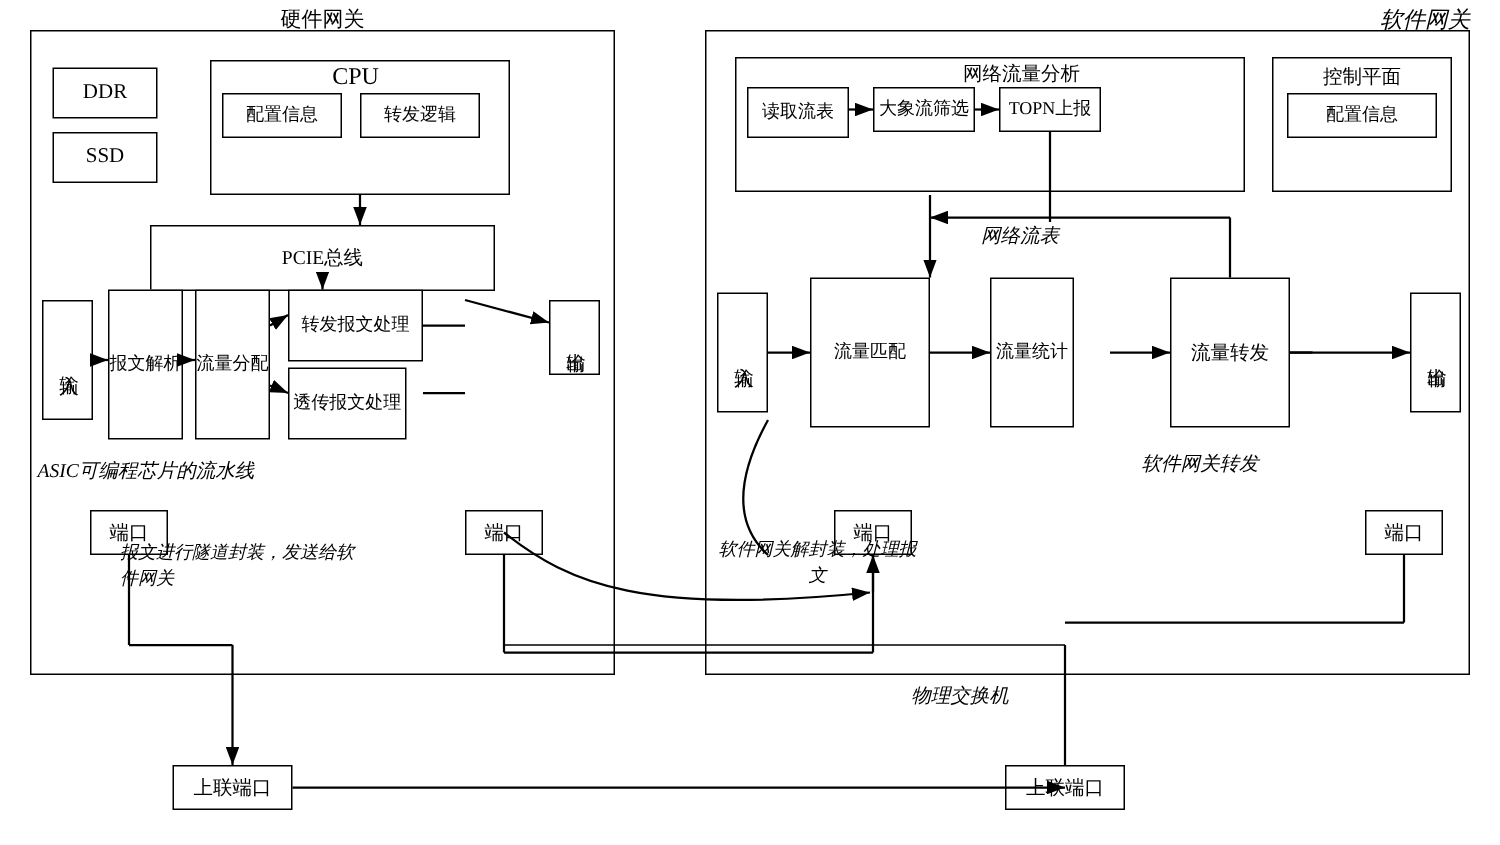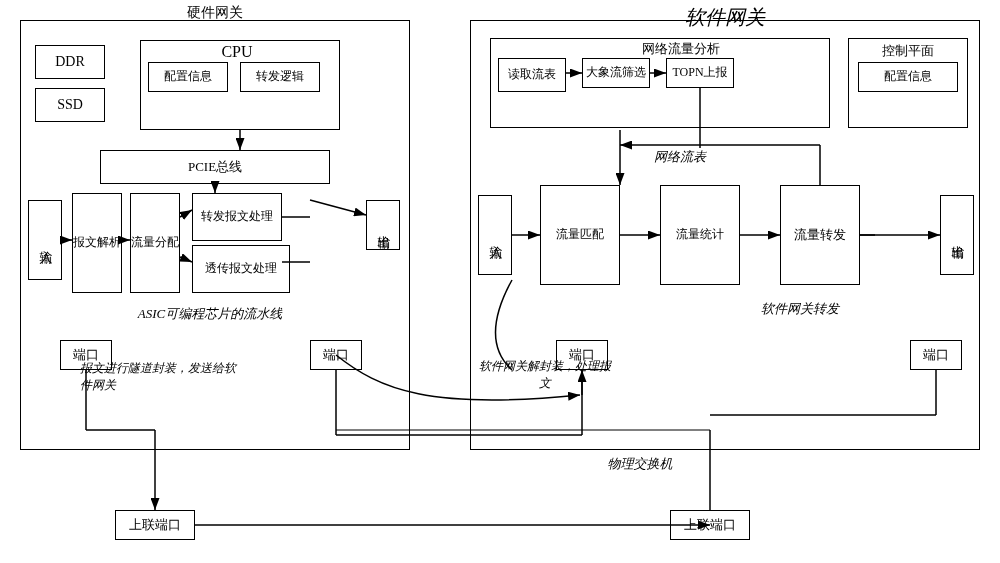--- a/index.html
+++ b/index.html
@@ -62,49 +62,49 @@
 <div class="diagram">
 
   <div class="hw-gateway">
   </div>
 
   <div style="position:absolute;left:20px;top:4px;width:390px;text-align:center;font-size:14px;">硬件网关</div>
 
   <div class="sw-gateway">
   </div>
 
-  <div style="position:absolute;left:470px;top:4px;width:510px;text-align:center;font-style:italic;font-size:20px;">软件网关</div>
+  <div style="position:absolute;left:470px;top:4px;width:510px;text-align:right;font-style:italic;font-size:15px;">软件网关</div>
 
   <div class="box" style="left:35px;top:45px;width:70px;height:34px;font-size:14px;">DDR</div>
 
   <div class="box" style="left:35px;top:88px;width:70px;height:34px;font-size:14px;">SSD</div>
 
   <div class="box" style="left:140px;top:40px;width:200px;height:90px;"></div>
 
   <div style="position:absolute;left:153px;top:43px;width:168px;text-align:center;font-size:16px;">CPU</div>
 
   <div class="box" style="left:148px;top:62px;width:80px;height:30px;font-size:12px;">配置信息</div>
 
   <div class="box" style="left:240px;top:62px;width:80px;height:30px;font-size:12px;">转发逻辑</div>
 
-  <div class="box" style="left:100px;top:150px;width:230px;height:34px;font-size:13px;">PCIE总线</div>
+  <div class="box" style="left:100px;top:150px;width:230px;height:44px;font-size:13px;">PCIE总线</div>
 
   <div class="box" style="left:28px;top:200px;width:34px;height:80px;font-size:13px;writing-mode:vertical-rl;text-orientation:upright;">输入</div>
 
   <div class="box" style="left:366px;top:200px;width:34px;height:50px;font-size:13px;writing-mode:vertical-rl;text-orientation:upright;">输出</div>
 
   <div class="box" style="left:72px;top:193px;width:50px;height:100px;font-size:12px;">报文解析</div>
 
   <div class="box" style="left:130px;top:193px;width:50px;height:100px;font-size:12px;">流量分配</div>
 
   <div class="box" style="left:192px;top:193px;width:90px;height:48px;font-size:12px;">转发报文处理</div>
 
-  <div class="box" style="left:192px;top:245px;width:98px;height:48px;font-size:12px;">透传报文处理</div>
-
-  <div style="position:absolute;left:25px;top:305px;width:370px;text-align:center;font-size:13px;font-style:italic;">ASIC可编程芯片的流水线</div>
+  <div class="box" style="left:192px;top:245px;width:79px;height:48px;font-size:12px;">透传报文处理</div>
+
+  <div style="position:absolute;left:25px;top:305px;width:370px;font-size:13px;font-style:italic;">ASIC可编程芯片的流水线</div>
 
   <div class="box" style="left:60px;top:340px;width:52px;height:30px;font-size:13px;">端口</div>
 
   <div class="box" style="left:310px;top:340px;width:52px;height:30px;font-size:13px;">端口</div>
 
   <div class="box" style="left:115px;top:510px;width:80px;height:30px;font-size:13px;">上联端口</div>
 
   <div style="position:absolute;left:80px;top:360px;width:160px;text-align:left;font-size:12px;font-style:italic;line-height:1.4;">报文进行隧道封装，发送给软件网关</div>
 
   <div class="box" style="left:490px;top:38px;width:340px;height:90px;"></div>
@@ -124,21 +124,21 @@
   <div class="box" style="left:858px;top:62px;width:100px;height:30px;font-size:12px;">配置信息</div>
 
   <div style="position:absolute;left:620px;top:148px;width:120px;text-align:center;font-size:13px;font-style:italic;">网络流表</div>
 
   <div class="box" style="left:478px;top:195px;width:34px;height:80px;font-size:13px;writing-mode:vertical-rl;text-orientation:upright;">输入</div>
 
   <div class="box" style="left:940px;top:195px;width:34px;height:80px;font-size:13px;writing-mode:vertical-rl;text-orientation:upright;">输出</div>
 
   <div class="box" style="left:540px;top:185px;width:80px;height:100px;font-size:12px;">流量匹配</div>
 
-  <div class="box" style="left:660px;top:185px;width:80px;height:100px;font-size:12px;">流量统计</div>
+  <div class="box" style="left:660px;top:185px;width:56px;height:100px;font-size:12px;">流量统计</div>
 
   <div class="box" style="left:780px;top:185px;width:80px;height:100px;font-size:13px;">流量转发</div>
 
   <div style="position:absolute;left:700px;top:300px;width:200px;text-align:center;font-size:13px;font-style:italic;">软件网关转发</div>
 
   <div class="box" style="left:556px;top:340px;width:52px;height:30px;font-size:13px;">端口</div>
 
   <div class="box" style="left:910px;top:340px;width:52px;height:30px;font-size:13px;">端口</div>
 
   <div class="box" style="left:670px;top:510px;width:80px;height:30px;font-size:13px;">上联端口</div>

